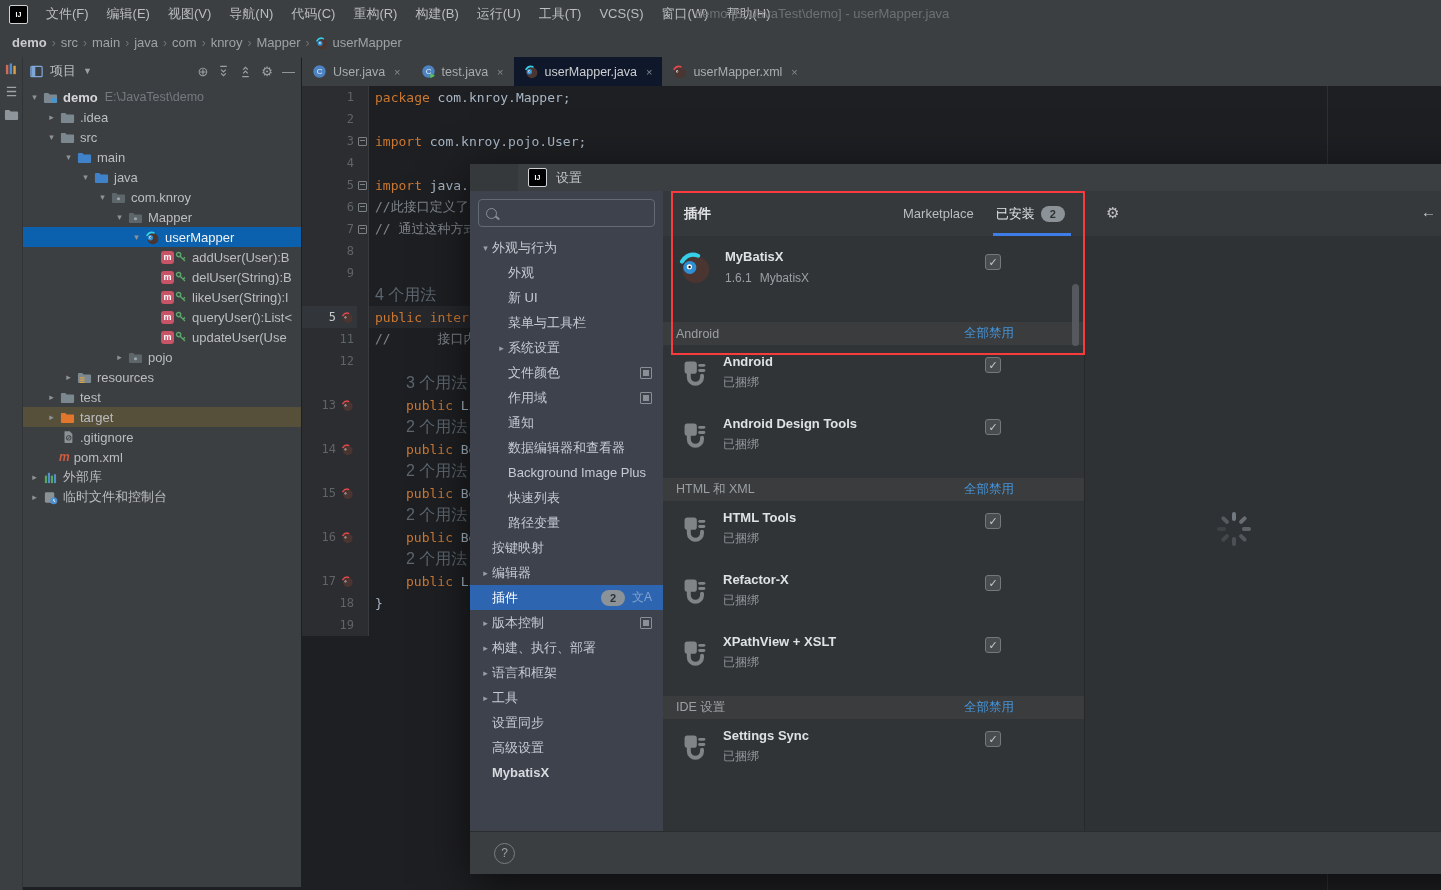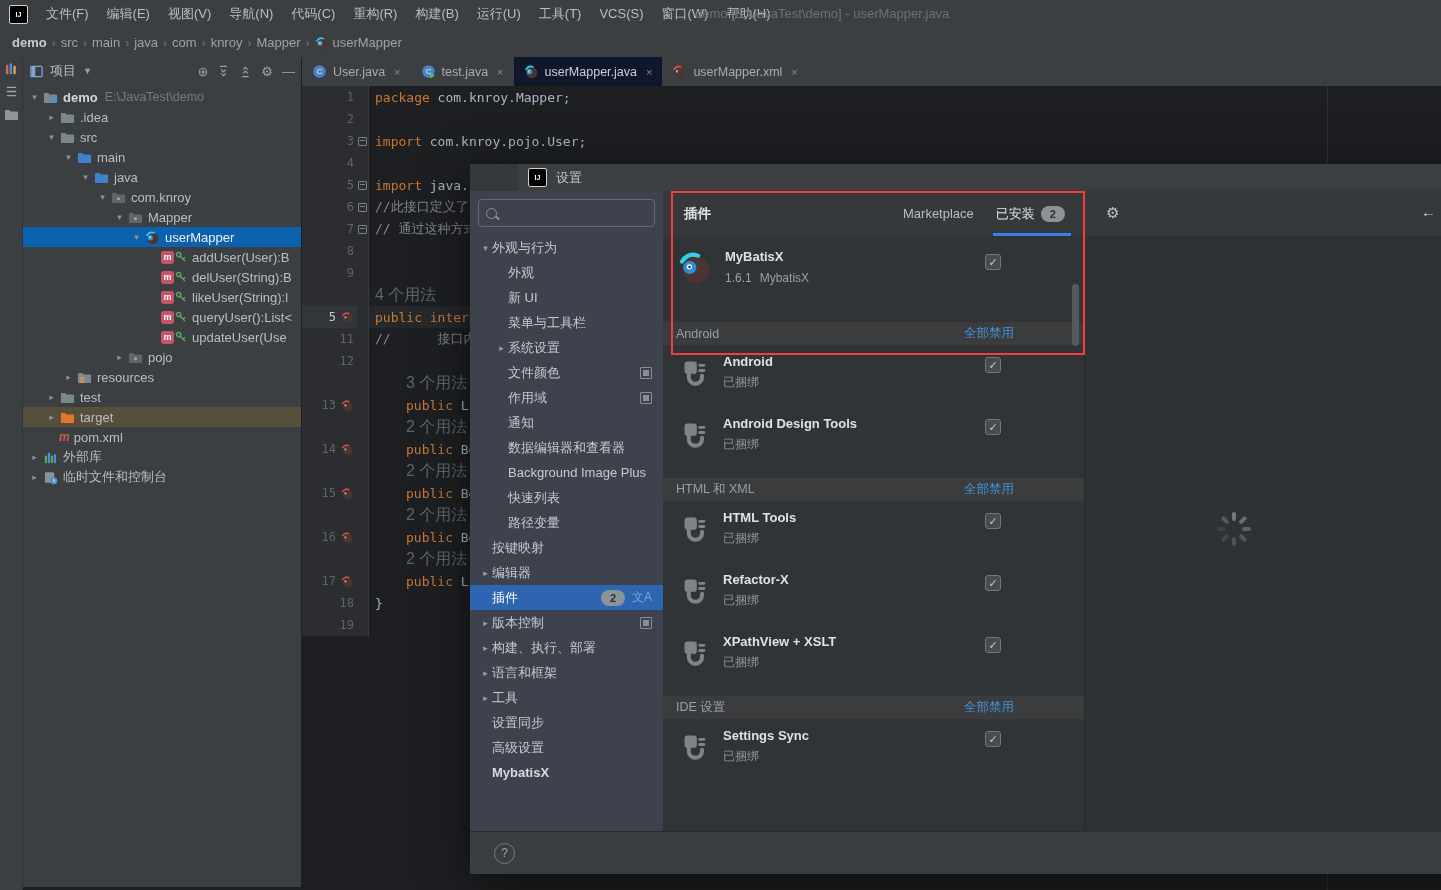--- a/index.html
+++ b/index.html
@@ -411,20 +411,31 @@
           <span class="tlbl">test</span>
         </div>
         <div class="trow hl" style="padding-left: 21px;">
           <span class="tchev">▸</span>
           <span class="ti">
             <svg width="15" height="15" viewBox="0 0 16 16">
               <path d="M1 4.2c0-.6.4-1 1-1h3.6l1.5 1.6H14c.6 0 1 .4 1 1v7c0 .6-.4 1-1 1H2c-.6 0-1-.4-1-1z" fill="#e2762c"></path>
             </svg>
           </span>
           <span class="tlbl">target</span>
+        </div>
+        <div class="trow" style="padding-left: 21px;">
+          <span class="tchev"></span>
+          <span class="ti">
+            <svg width="14" height="14" viewBox="0 0 16 16">
+              <path d="M4 1.5h6l3 3V14a.8.8 0 0 1-.8.8H4.8A.8.8 0 0 1 4 14z" fill="#8a9296"></path>
+              <circle cx="8.8" cy="9" r="2.6" fill="none" stroke="#3c4043" stroke-width="1.1"></circle>
+              <path d="M6.9 10.9l3.8-3.8" stroke="#3c4043" stroke-width="1.1"></path>
+            </svg>
+          </span>
+          <span class="tlbl">.gitignore</span>
         </div>
         <div class="trow" style="padding-left: 21px;">
           <span class="tchev"></span>
           <span class="mvnm">m</span>
           <span class="tlbl">pom.xml</span>
         </div>
         <div class="trow" style="padding-left: 4px;">
           <span class="tchev">▸</span>
           <span class="ti">
             <svg width="15" height="15" viewBox="0 0 16 16">

